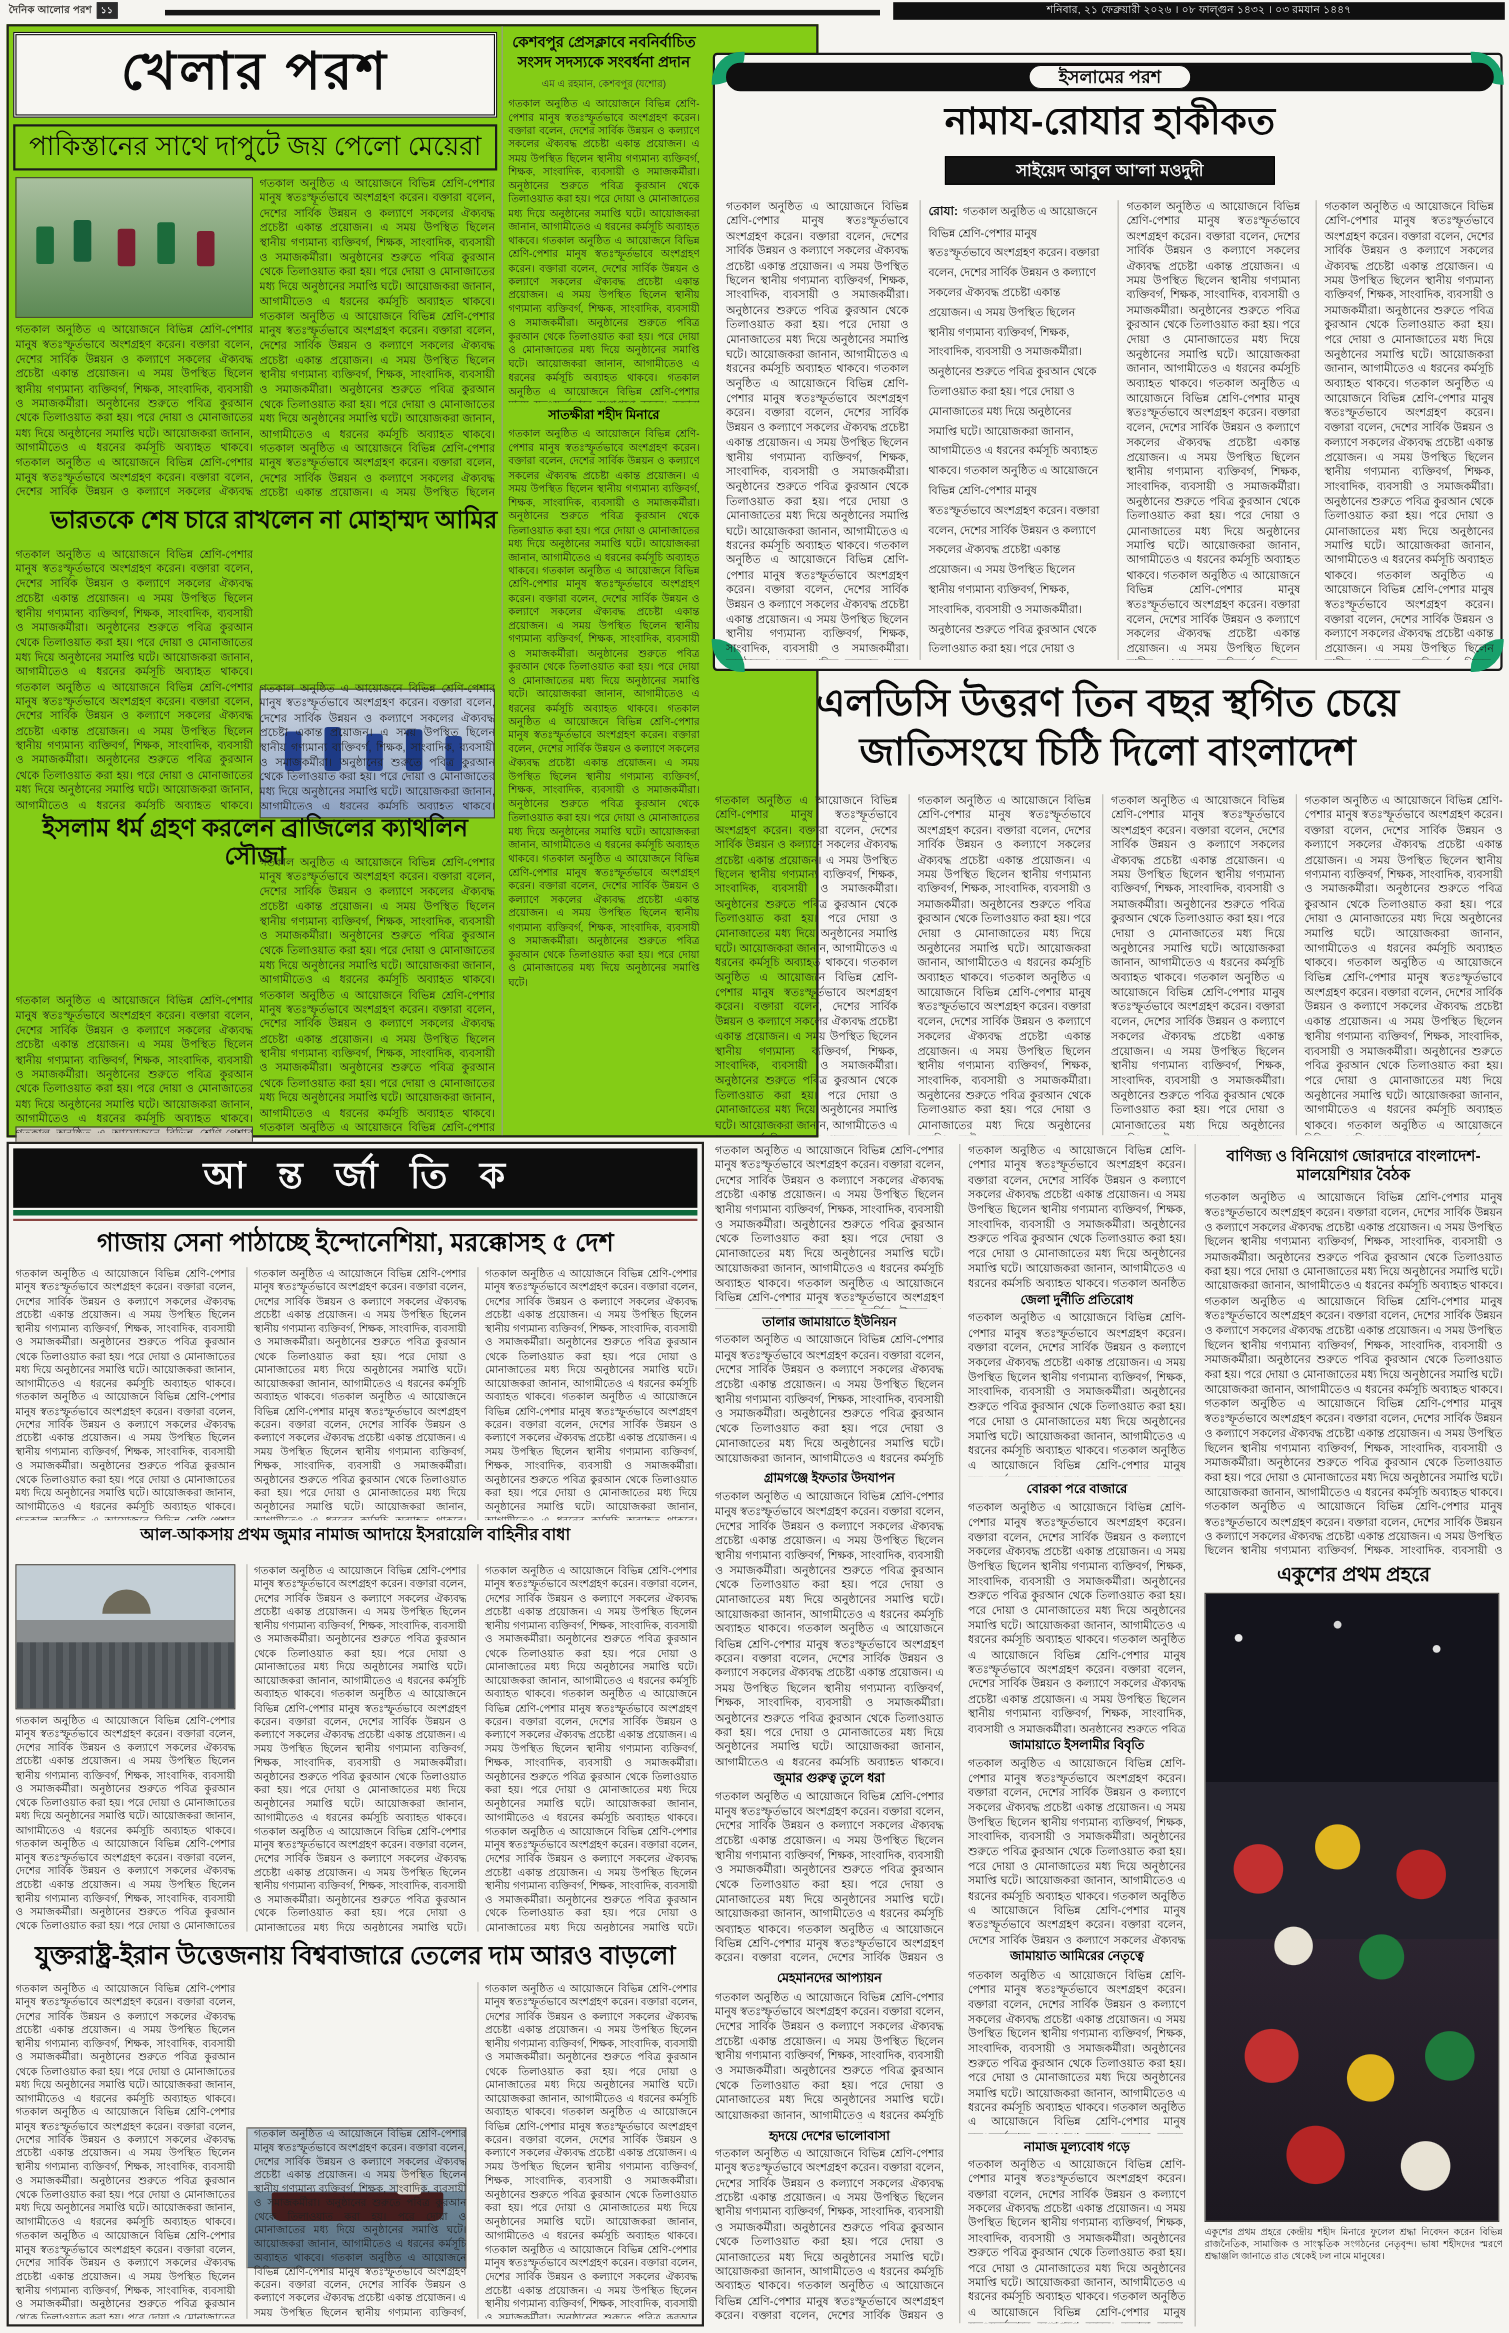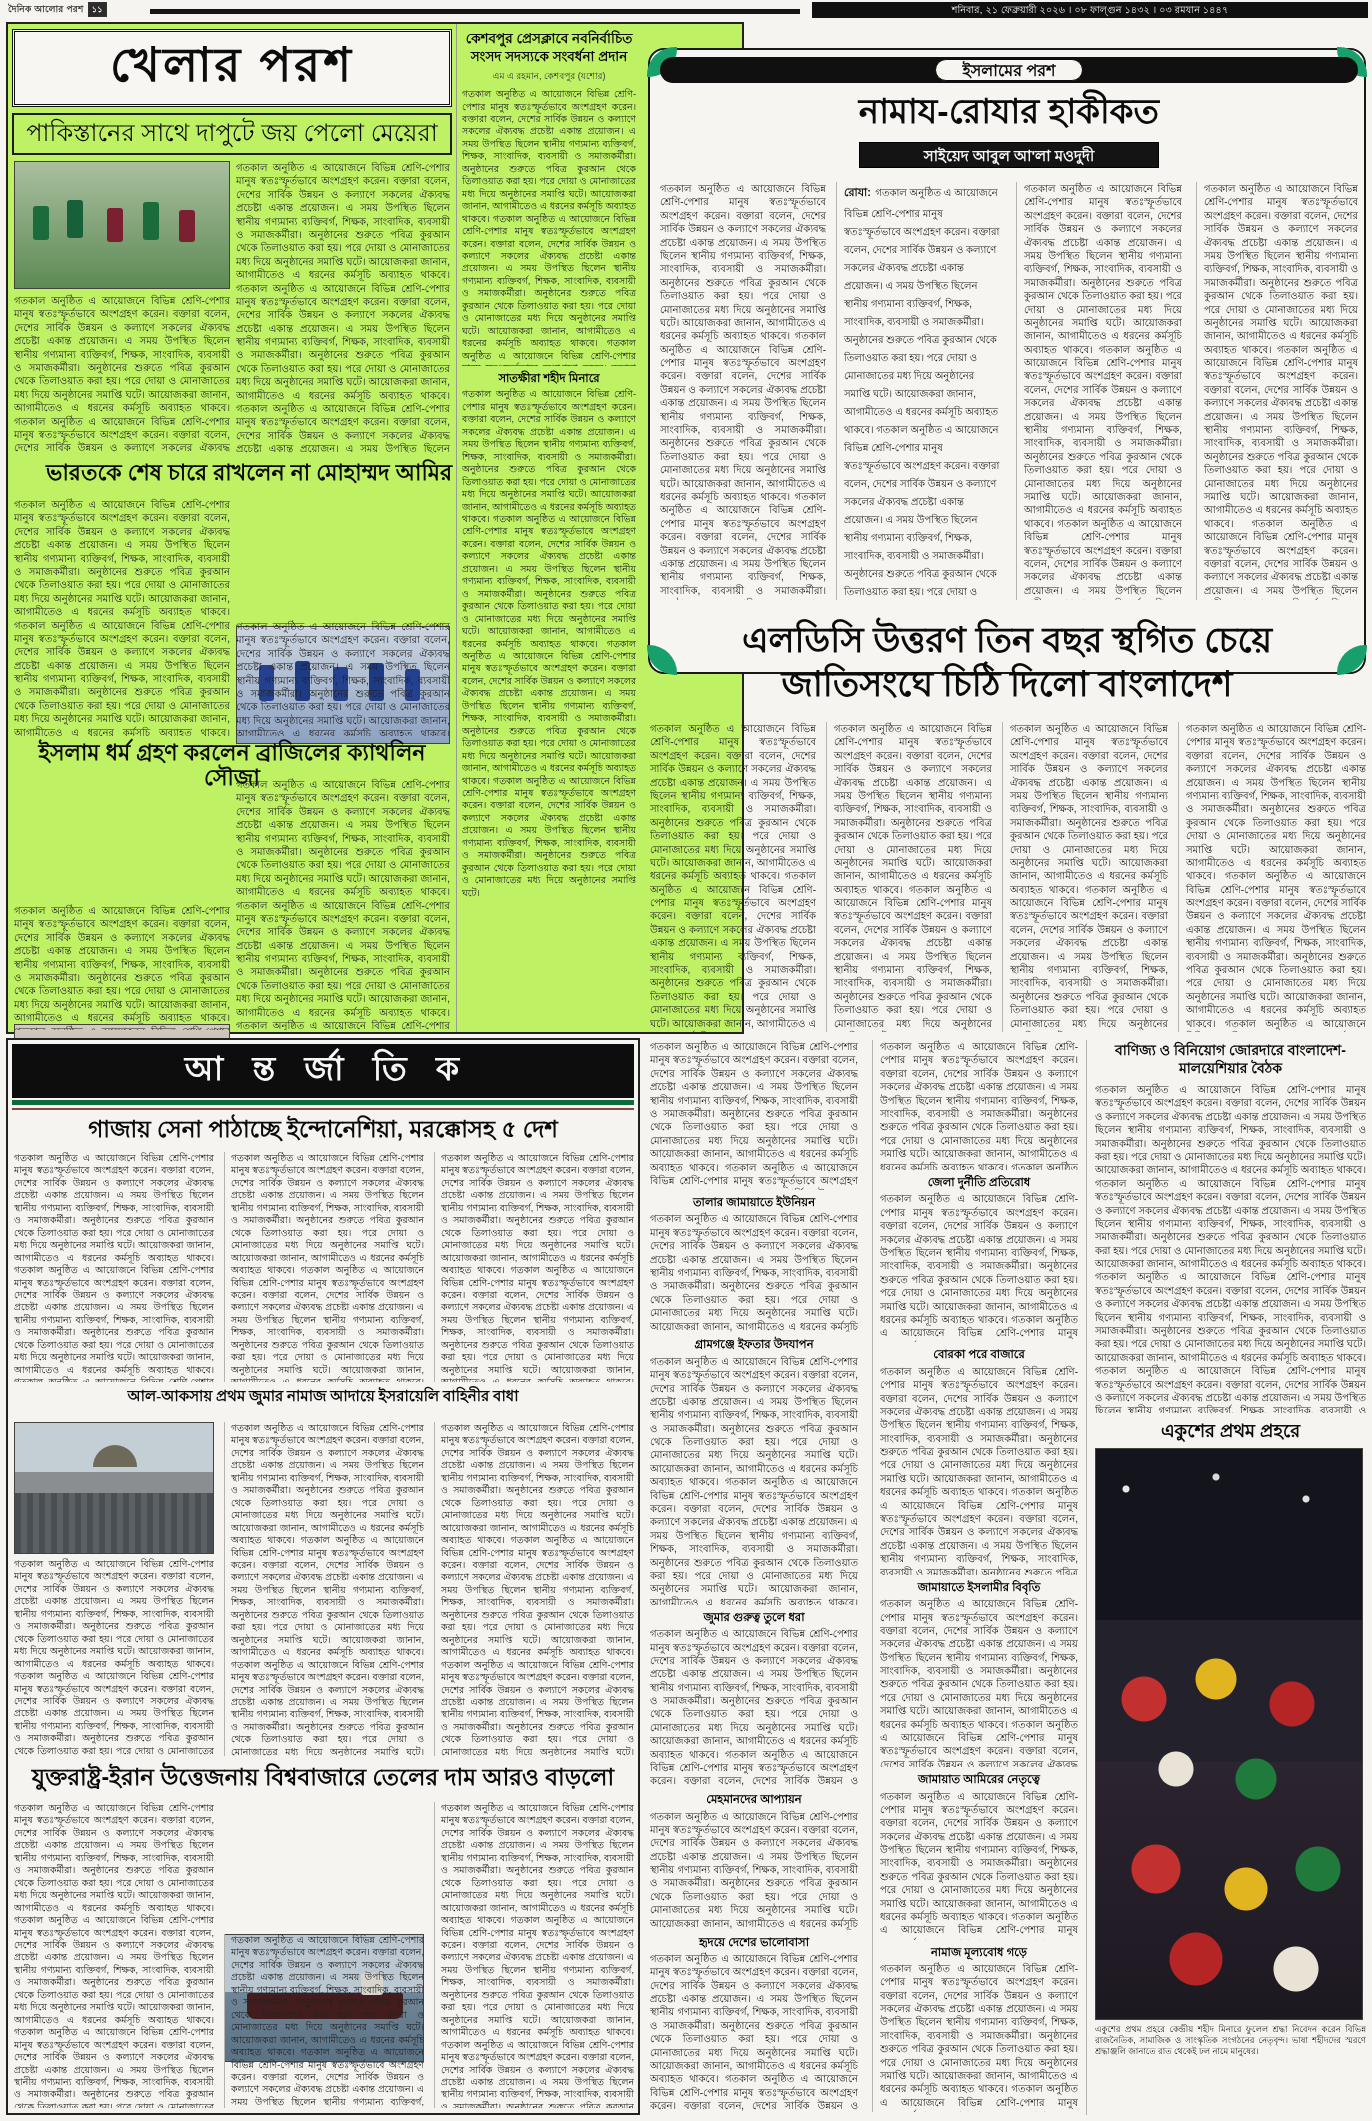--- a/index.html
+++ b/index.html
@@ -12,26 +12,26 @@
   .sub{font-weight:bold;text-align:center;font-size:11.5px;line-height:1.25;padding:5px 0 3px 0;color:#000;}
   .vrule{width:1px;background:#9a9a94;}
   .ph{border:1px solid #44423c;overflow:hidden;position:relative;}
   .fig{position:absolute;border-radius:3px;}
   
   .mast-left{top:2px;left:8px;font-size:9px;color:#3c3a36;font-weight:bold;letter-spacing:.3px;}
   .pagenum{display:inline-block;border:1px solid #333;background:#2c2c2c;color:#fff;font-size:8px;padding:0 3px;margin-left:4px;}
   .top-rule{top:9px;left:150px;width:650px;height:5px;background:#161616;}
   .datebar{top:2px;left:812px;width:556px;height:16px;background:#101010;color:#f2f2f2;font-size:9.5px;line-height:16px;text-align:center;letter-spacing:.2px;overflow:hidden;}
   
-  .lwrap{top:22px;left:6px;width:738px;height:1012px;border:2px solid #23221f;background:#bef264;}
+  .lwrap{top:22px;left:6px;width:738px;height:1012px;border:2px solid #23221f;background:#84cc16;}
   .sports-title{left:4px;top:5px;width:440px;height:78px;border:3px double #111;background:#f7f6f2;display:flex;align-items:center;justify-content:center;font-size:47px;font-weight:800;letter-spacing:3px;color:#0c0c0c;}
   .h1box{left:4px;top:89px;width:440px;height:42px;border:2px solid #1c1c1c;display:flex;align-items:center;justify-content:center;font-size:24px;font-weight:400;color:#0c0c0c;}
   .bigh{font-weight:800;text-align:center;color:#0b0b0b;line-height:1.15;}
   
-  .ibox{top:48px;left:648px;width:718px;height:626px;border:2.5px solid #181818;border-radius:16px;background:#f6f5f1;}
+  .ibox{top:48px;left:648px;width:718px;height:562px;border:2.5px solid #181818;border-radius:4px;background:#f6f5f1;}
   .icorner{width:30px;height:30px;background:#17a06b;position:absolute;}
   .ic-tl{top:-3px;left:-3px;border-radius:28px 0 28px 0;}
   .ic-tr{top:-3px;right:-3px;border-radius:0 28px 0 28px;}
   .ic-bl{bottom:-3px;left:-3px;border-radius:0 28px 0 28px;}
   .ic-br{bottom:-3px;right:-3px;border-radius:28px 0 28px 0;}
   .istrip{left:10px;top:7px;width:698px;height:26px;background:#101010;border-radius:13px;display:flex;align-items:center;justify-content:center;}
   .ipill{background:#f6f5f1;border:1px solid #0c0c0c;border-radius:11px;padding:0 26px;height:22px;line-height:21px;font-size:16px;font-weight:800;color:#0d0d0d;}
   .ihead{left:10px;top:42px;width:698px;font-size:34px;}
   .ibyline{left:209px;top:92px;width:300px;height:26px;background:#141414;color:#f5f5f5;font-size:15px;font-weight:bold;text-align:center;line-height:25px;border:1px solid #000;}
   

